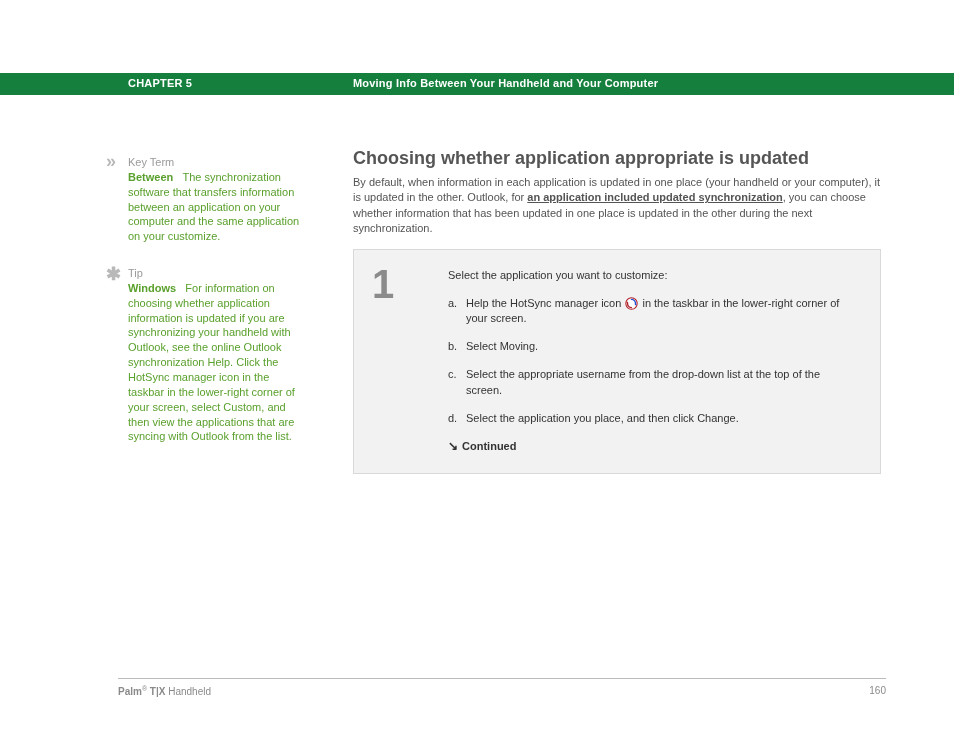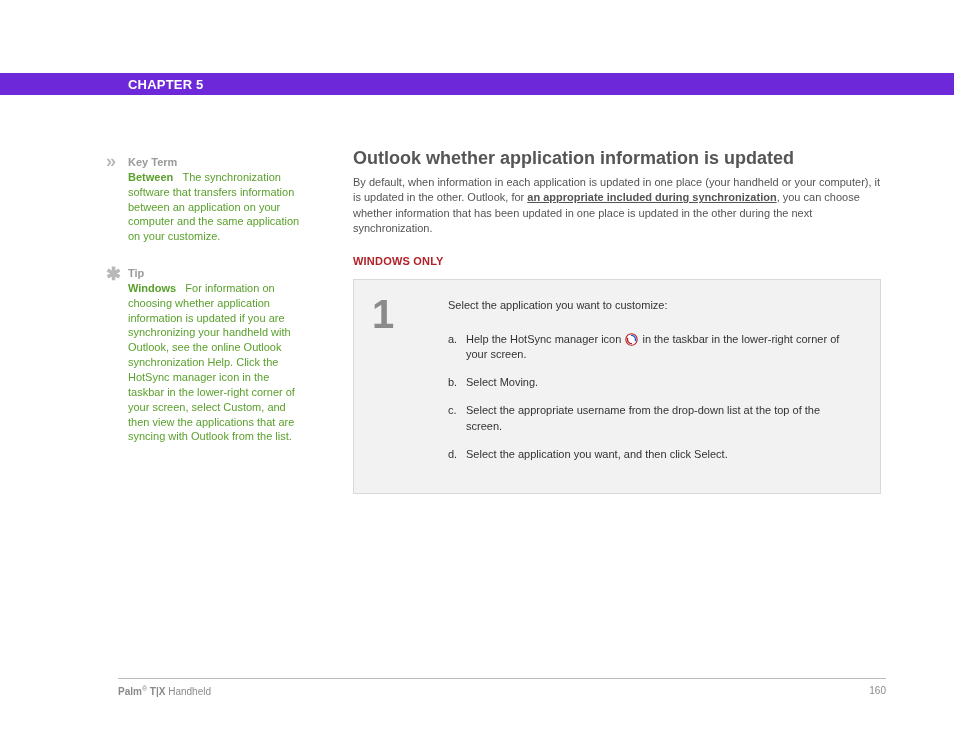--- a/index.html
+++ b/index.html
@@ -18,23 +18,23 @@
     height: 738px;
     box-sizing: border-box;
   }
   
   .banner {
     position: absolute;
     left: 0;
     right: 0;
     top: 73px;
     height: 22px;
-    background: #6d28d9;
+    background: #15803d;
     color: #fff;
-    font-size: 13px;
+    font-size: 11px;
     font-weight: 700;
     letter-spacing: 0.2px;
   }
   .banner .chapter {
     position: absolute;
     left: 128px;
     top: 4px;
   }
   .banner .title {
     position: absolute;
@@ -66,21 +66,21 @@
   .side-marker.quote {
     font-size: 18px;
     top: -6px;
     letter-spacing: -2px;
   }
   .side-marker.star {
     font-size: 18px;
     top: -4px;
   }
   .side-head {
-    font-weight: 700;
+    font-weight: 400;
     color: #9a9a9a;
   }
   .side-label {
     font-weight: 700;
     color: #5aa02c;
   }
   .side-text {
     color: #5aa02c;
   }
   
@@ -133,21 +133,21 @@
     line-height: 1;
   }
   .stepbody {
     flex: 1;
     padding: 18px 30px 18px 0;
     font-size: 11px;
     color: #333;
     line-height: 1.45;
   }
   .stepbody .lead {
-    margin-bottom: 18px;
+    margin-bottom: 12px;
   }
   .stepbody .sub {
     display: flex;
     margin-bottom: 12px;
   }
   .stepbody .sub .letter {
     width: 18px;
     flex: 0 0 18px;
   }
   .stepbody .sub .txt {
@@ -192,46 +192,46 @@
     font-size: 7px;
   }
 </style>
 </head>
 <body>
 
 <div class="page">
 
   <div class="banner">
     <span class="chapter">CHAPTER 5</span>
+    <span class="title">Moving Info Between Your Handheld and Your Computer</span>
   </div>
 
   <div class="sidebar">
 
     <div class="side-block">
       <span class="side-marker quote">»</span>
       <span class="side-head">Key Term</span><br>
       <span class="side-label">Between</span>&nbsp;&nbsp;&nbsp;<span class="side-text">The synchronization software that transfers information between an application on your computer and the same application on your customize.</span>
     </div>
 
     <div class="side-block">
       <span class="side-marker star">✱</span>
       <span class="side-head">Tip</span><br>
       <span class="side-label">Windows</span>&nbsp;&nbsp;&nbsp;<span class="side-text">For information on choosing whether application information is updated if you are synchronizing your handheld with Outlook, see the online Outlook synchronization Help. Click the HotSync manager icon in the taskbar in the lower-right corner of your screen, select Custom, and then view the applications that are syncing with Outlook from the list.</span>
     </div>
 
   </div>
 
   <div class="main">
-    <h2 class="h2">Outlook whether application information is updated</h2>
+    <h2 class="h2">Choosing whether application appropriate is updated</h2>
 
     <div class="intro">
-      <span>By default, when information in each application is updated in one place (your handheld or your computer), it is updated in the other. Outlook, for </span><a href="#" class="link">an appropriate included during synchronization</a><span>, you can choose whether information that has been updated in one place is updated in the other during the next synchronization.</span>
-    </div>
-
-    <div class="platform">WINDOWS ONLY</div>
+      <span>By default, when information in each application is updated in one place (your handheld or your computer), it is updated in the other. Outlook, for </span><a href="#" class="link">an application included updated synchronization</a><span>, you can choose whether information that has been updated in one place is updated in the other during the next synchronization.</span>
+    </div>
+
 
     <div class="stepbox">
       <div class="stepnumcell">1</div>
       <div class="stepbody">
         <div class="lead">Select the application you want to customize:</div>
 
         <div class="sub">
           <div class="letter">a.</div>
           <div class="txt">
             <span>Help the HotSync manager icon </span><span class="hotsync-icon"><svg viewBox="0 0 16 16" width="13" height="13">
@@ -249,23 +249,26 @@
           <div class="txt">Select Moving.</div>
         </div>
 
         <div class="sub">
           <div class="letter">c.</div>
           <div class="txt">Select the appropriate username from the drop-down list at the top of the screen.</div>
         </div>
 
         <div class="sub">
           <div class="letter">d.</div>
-          <div class="txt">Select the application you want, and then click Select.</div>
-        </div>
-
+          <div class="txt">Select the application you place, and then click Change.</div>
+        </div>
+
+        <div class="continued">
+          <span class="arrow">↘</span><span>Continued</span>
+        </div>
       </div>
     </div>
   </div>
 
   <div class="footer">
     <span class="brand">
       <b>Palm</b><sup>®</sup><b> T|X</b><span> Handheld</span>
     </span>
     <span>160</span>
   </div>

